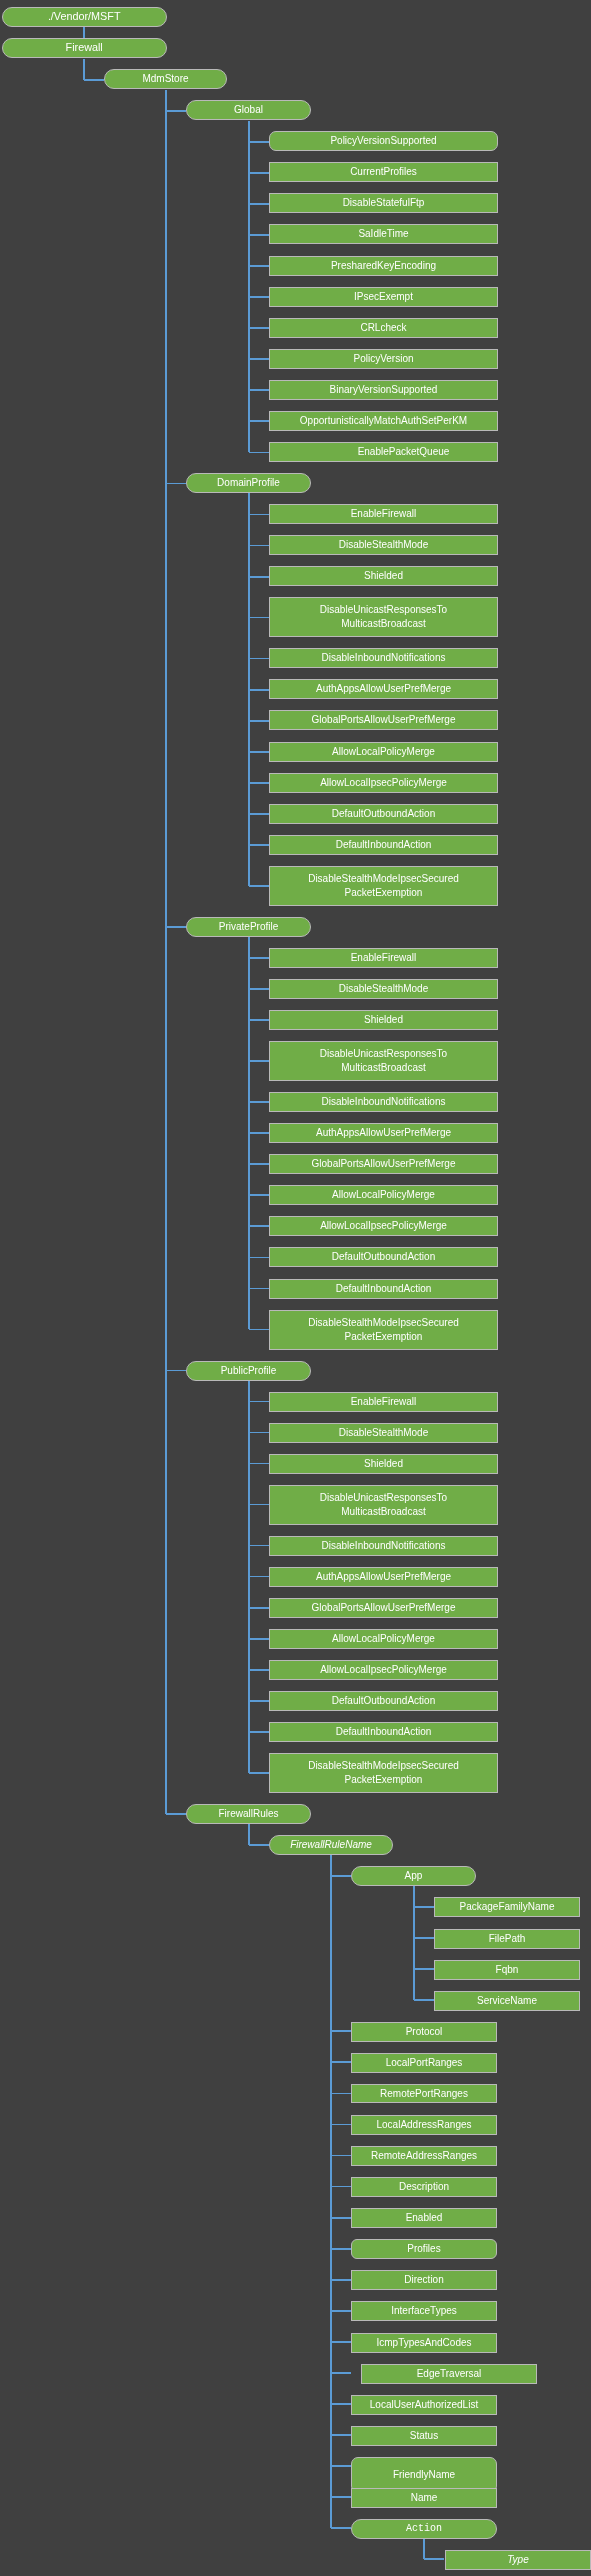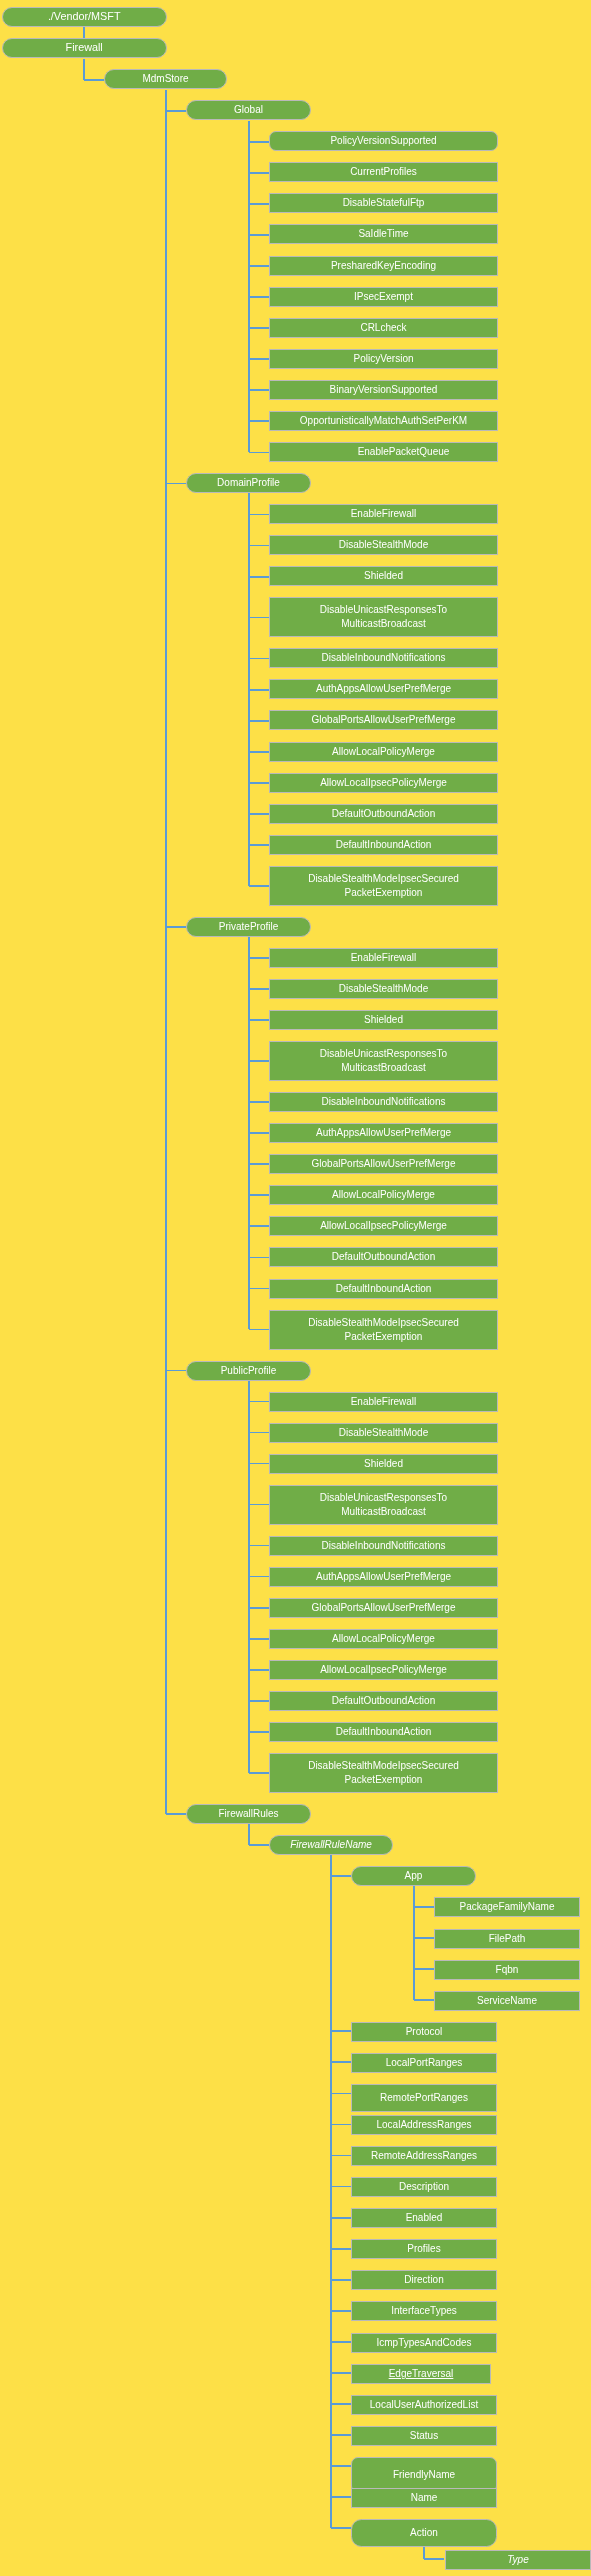--- a/index.html
+++ b/index.html
@@ -1,16 +1,16 @@
 <!DOCTYPE html>
 <html style="font-size:14px"><head>
 <meta charset="utf-8">
 <style>
   html,body{margin:0;padding:0;background:#ffffff;}
-  #canvas{position:relative;width:591px;height:2576px;background:#fde047;overflow:hidden;
+  #canvas{position:relative;width:591px;height:2576px;background:#404040;overflow:hidden;
           font-family:"Liberation Sans",sans-serif;}
   #wires{position:absolute;left:0;top:0;width:591px;height:2576px;}
   .node{position:absolute;display:flex;align-items:center;justify-content:center;
         box-sizing:border-box;text-align:center;white-space:pre-line;line-height:1.4;
         background:var(--fill);color:var(--txt);border:0.9px solid var(--brd);
         font-family:"Liberation Sans",sans-serif;}
   .pill{border-radius:10.4px;}
   .rect{border-radius:0;}
   .italic{font-style:italic;}
   .big{font-size:10.8px;}
@@ -173,30 +173,30 @@
 PacketExemption</div>
     <div class="node pill small" style="left: 186px; top: 1804px; width: 125px; height: 20px;">FirewallRules</div>
     <div class="node pill italic small" style="left: 269px; top: 1835px; width: 124px; height: 20px;">FirewallRuleName</div>
     <div class="node pill small" style="left: 351px; top: 1866px; width: 125px; height: 20px;">App</div>
     <div class="node rect small" style="left: 434px; top: 1897px; width: 146px; height: 20px;">PackageFamilyName</div>
     <div class="node rect small" style="left: 434px; top: 1929px; width: 146px; height: 20px;">FilePath</div>
     <div class="node rect small" style="left: 434px; top: 1960px; width: 146px; height: 20px; text-align: right;">Fqbn</div>
     <div class="node rect small" style="left: 434px; top: 1991px; width: 146px; height: 20px;">ServiceName</div>
     <div class="node rect small" style="left: 351px; top: 2022px; width: 146px; height: 20px;">Protocol</div>
     <div class="node rect small" style="left: 351px; top: 2053px; width: 146px; height: 20px;">LocalPortRanges</div>
-    <div class="node rect small" style="left: 351px; top: 2084px; width: 146px; height: 28px;">RemotePortRanges</div>
+    <div class="node rect small" style="left: 351px; top: 2084px; width: 146px; height: 19px;">RemotePortRanges</div>
     <div class="node rect small" style="left: 351px; top: 2115px; width: 146px; height: 20px;">LocalAddressRanges</div>
     <div class="node rect small" style="left: 351px; top: 2146px; width: 146px; height: 20px;">RemoteAddressRanges</div>
     <div class="node rect small" style="left: 351px; top: 2177px; width: 146px; height: 20px;">Description</div>
     <div class="node rect small" style="left: 351px; top: 2208px; width: 146px; height: 20px;">Enabled</div>
-    <div class="node rect small" style="left: 351px; top: 2239px; width: 146px; height: 20px;">Profiles</div>
+    <div class="node rect small" style="left: 351px; top: 2239px; width: 146px; height: 20px; border-radius: 6px;">Profiles</div>
     <div class="node rect small" style="left: 351px; top: 2270px; width: 146px; height: 20px;">Direction</div>
     <div class="node rect small" style="left: 351px; top: 2301px; width: 146px; height: 20px;">InterfaceTypes</div>
     <div class="node rect small" style="left: 351px; top: 2333px; width: 146px; height: 20px;">IcmpTypesAndCodes</div>
-    <div class="node rect small" style="left: 351px; top: 2364px; width: 140px; height: 20px; text-decoration: underline;">EdgeTraversal</div>
+    <div class="node rect small" style="left: 361px; top: 2364px; width: 176px; height: 20px;">EdgeTraversal</div>
     <div class="node rect small" style="left: 351px; top: 2395px; width: 146px; height: 20px;">LocalUserAuthorizedList</div>
     <div class="node rect small" style="left: 351px; top: 2426px; width: 146px; height: 20px;">Status</div>
     <div class="node rect small" style="left: 351px; top: 2457px; width: 146px; height: 36px; border-radius: 7px;">FriendlyName</div>
     <div class="node rect small" style="left: 351px; top: 2488px; width: 146px; height: 20px;">Name</div>
-    <div class="node pill small" style="left: 351px; top: 2519px; width: 146px; height: 28px;">Action</div>
+    <div class="node pill small" style="left: 351px; top: 2519px; width: 146px; height: 20px; font-family: Liberation Mono, monospace;">Action</div>
     <div class="node rect small" style="left: 445px; top: 2550px; width: 146px; height: 20px; font-style: italic;">Type</div>
   </div>
 
 
 </body></html>

